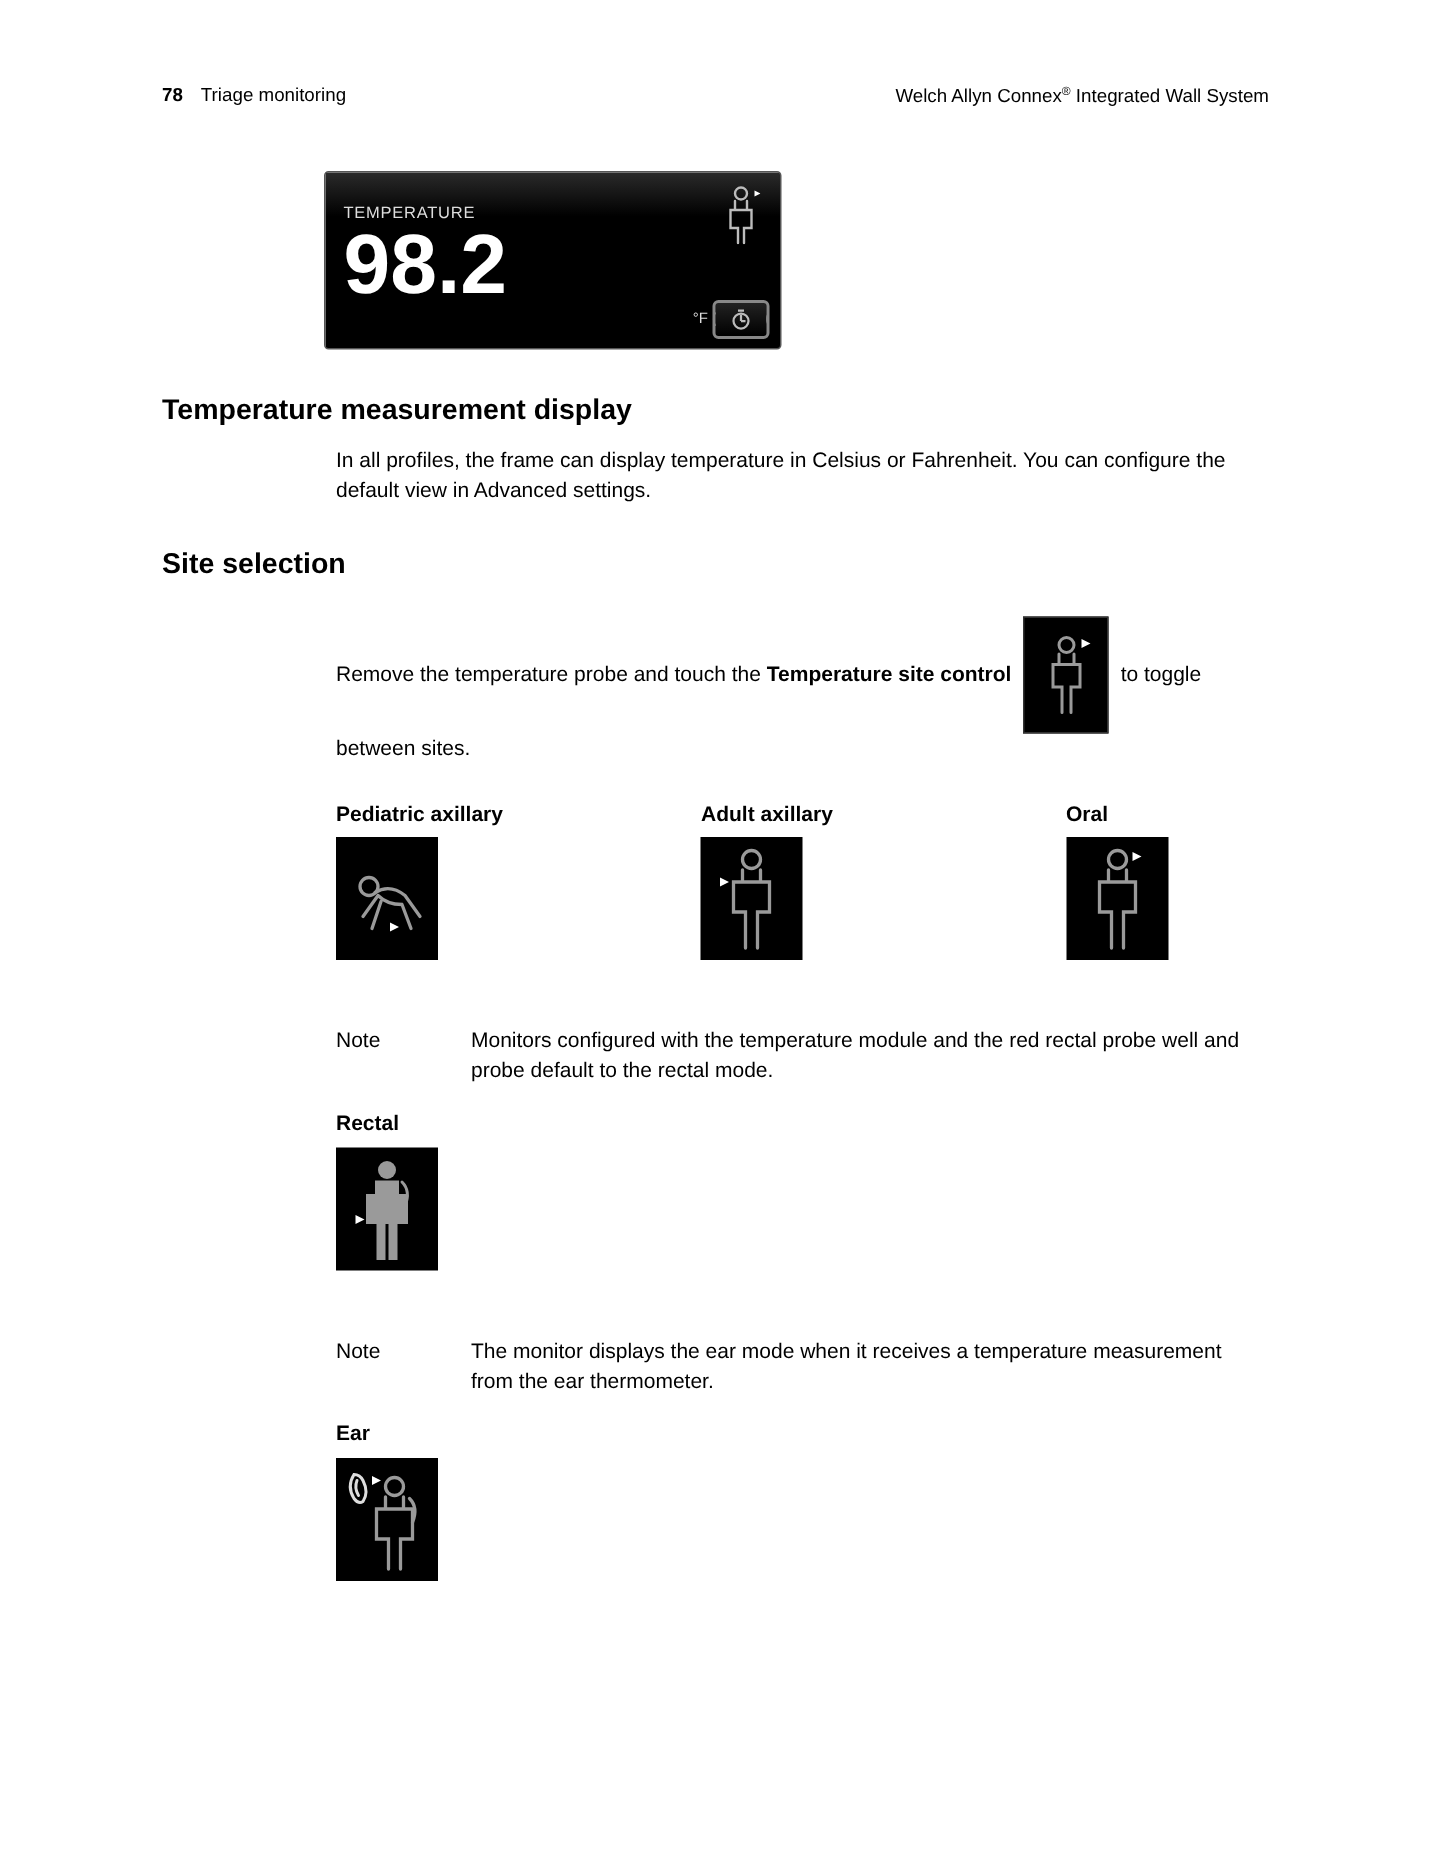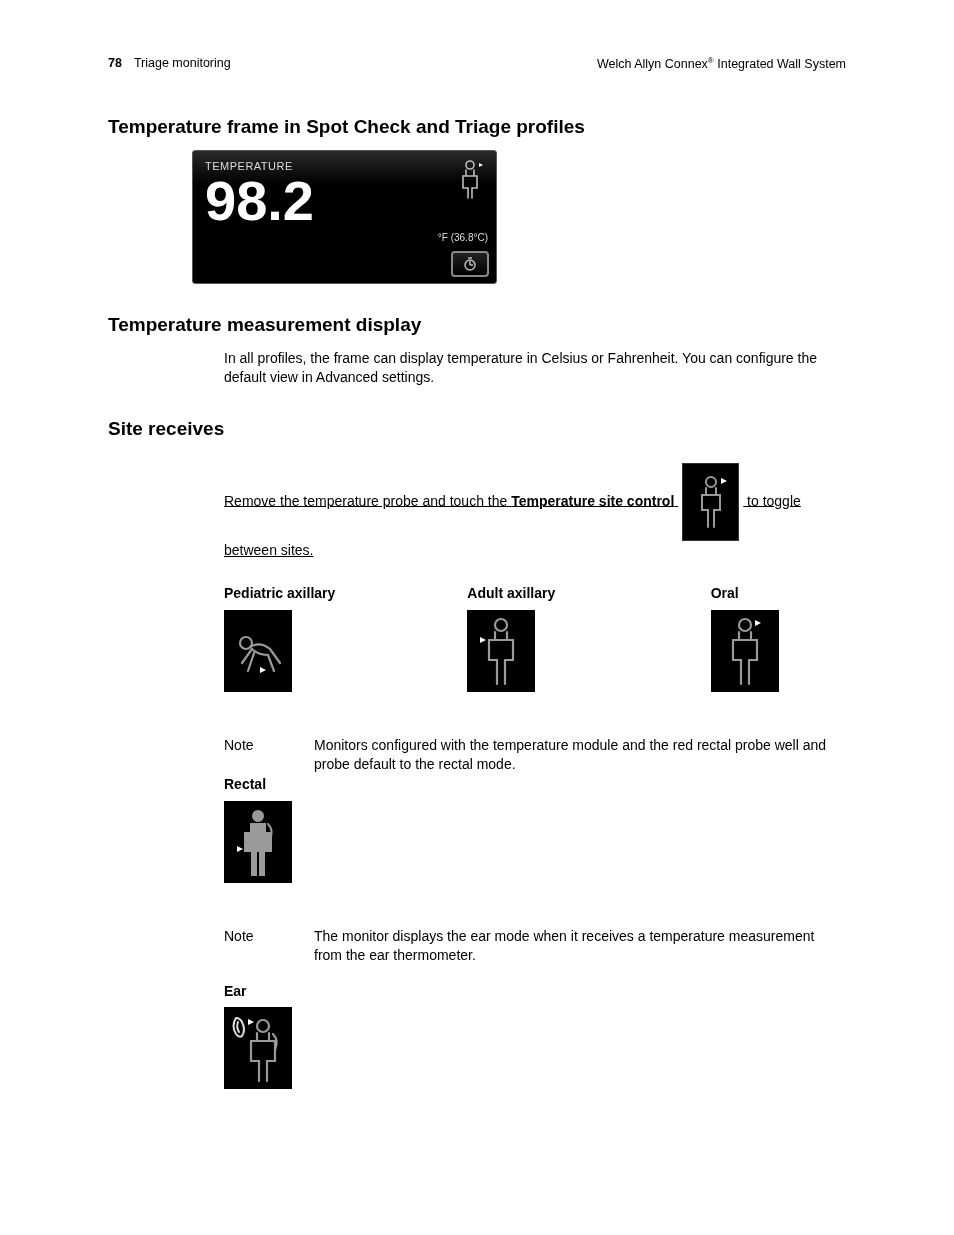--- a/index.html
+++ b/index.html
@@ -34,29 +34,29 @@
   }
   .indent-block {
     margin-left: 116px;
   }
   .body-text {
     font-size: 14px;
     line-height: 1.4;
   }
   .temp-frame {
     width: 305px;
-    height: 134px;
+    height: 119px;
     background: linear-gradient(to bottom, #2a2a2a 0%, #000 25%, #000 100%);
     border: 1px solid #555;
     border-radius: 3px;
     color: #fff;
     position: relative;
-    margin-left: 84px;
+    margin-left: 108px;
     box-sizing: border-box;
-    padding: 8px 8px 4px 12px;
+    padding: 20px 8px 4px 12px;
   }
   .temp-label {
     font-size: 11px;
     letter-spacing: 0.5px;
     color: #ddd;
   }
   .temp-value {
     font-size: 56px;
     font-weight: bold;
     line-height: 1;
@@ -137,21 +137,20 @@
 
   <div class="header-row">
     <div class="header-left">
       <span class="page-num">78</span><span>Triage monitoring</span>
     </div>
     <div class="header-right">
       <span>Welch Allyn Connex</span><span class="sup">®</span><span> Integrated Wall System</span>
     </div>
   </div>
 
-  <h2>Temperature frame in Spot Check and Triage profiles</h2>
 
   <div class="temp-frame">
     <div class="temp-label">TEMPERATURE</div>
     <div class="temp-value">98.2</div>
     <div class="temp-unit">°F (36.8°C)</div>
     <div class="temp-right">
       <div class="mini-icon">
         <svg width="26" height="40" viewBox="0 0 26 40">
           <g stroke="#bcbcbc" stroke-width="1.6" fill="none">
             <circle cx="13" cy="6" r="4"></circle>
@@ -166,23 +165,23 @@
             <path d="M9 9 L9 5 M9 9 L12 9" stroke="#bbb" stroke-width="1.5"></path>
             <path d="M7 2 h4" stroke="#bbb" stroke-width="1.5"></path>
           </svg>
       </div>
     </div>
   </div>
 
   <h2>Temperature measurement display</h2>
   <div class="indent-block body-text">In all profiles, the frame can display temperature in Celsius or Fahrenheit. You can configure the default view in Advanced settings.</div>
 
-  <h2>Site receives</h2>
-
-  <div class="indent-block body-text" style="margin-top:20px;text-decoration:underline;">
+  <h2>Site selection</h2>
+
+  <div class="indent-block body-text" style="margin-top:20px;">
     <span>Remove the temperature probe and touch the </span><b>Temperature site control</b>
     <span class="inline-icon-box">
       <svg width="34" height="56" viewBox="0 0 34 56">
         <g stroke="#9a9a9a" stroke-width="2" fill="none">
           <circle cx="17" cy="8" r="5"></circle>
           <path d="M12 14 v7 h-4 v15 h6 v17 M22 14 v7 h4 v15 h-6 v17 M12 21 h10" stroke-linecap="round"></path>
         </g>
         <polygon points="27,4 33,7 27,10" fill="#fff"></polygon>
       </svg>
     </span>
@@ -227,21 +226,21 @@
           </svg>
         </div>
       </div>
     </div>
 
     <div class="note-row">
       <div class="note-label">Note</div>
       <div class="note-text">Monitors configured with the temperature module and the red rectal probe well and probe default to the rectal mode.</div>
     </div>
 
-    <div style="">
+    <div style="margin-top:16px;">
       <div class="site-label">Rectal</div>
       <div class="site-icon-box">
         <svg width="50" height="72" viewBox="0 0 50 72">
           <g fill="#9a9a9a">
             <circle cx="25" cy="10" r="6"></circle>
             <path d="M17 17 h16 v9 h6 v20 h-7 v24 h-6 v-24 h-2 v24 h-6 v-24 h-7 v-20 h6 z"></path>
           </g>
           <g stroke="#9a9a9a" stroke-width="2" fill="none" stroke-linecap="round">
             <path d="M35 18 q6 6 2 16"></path>
           </g>

